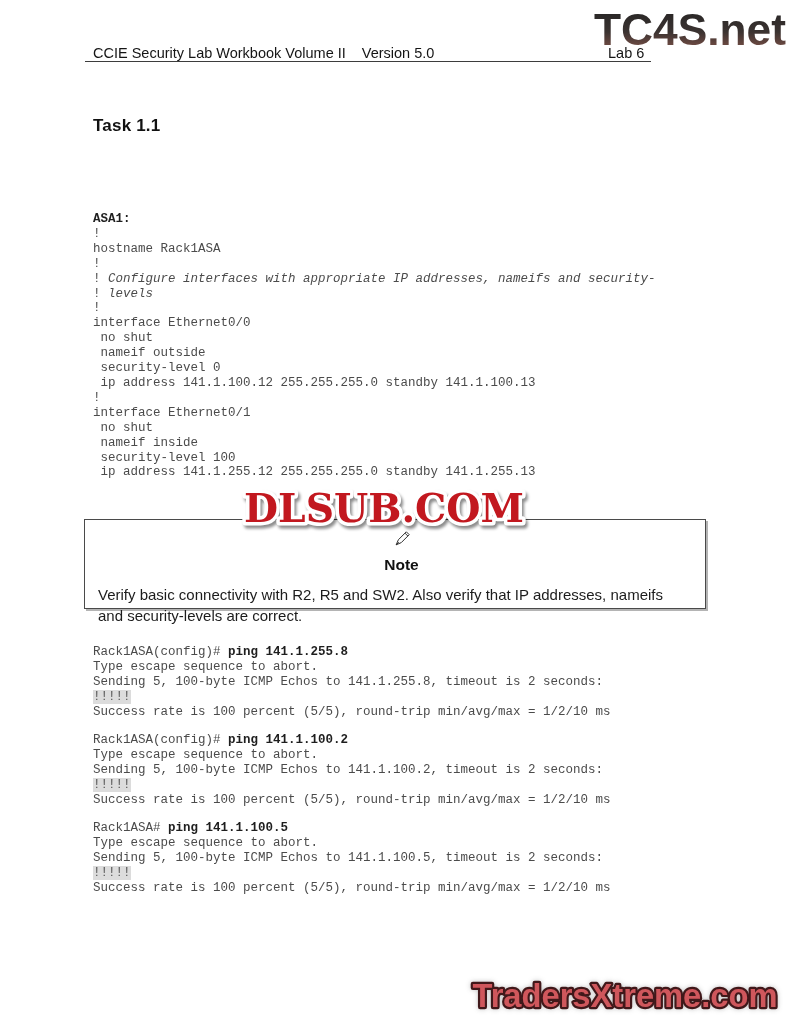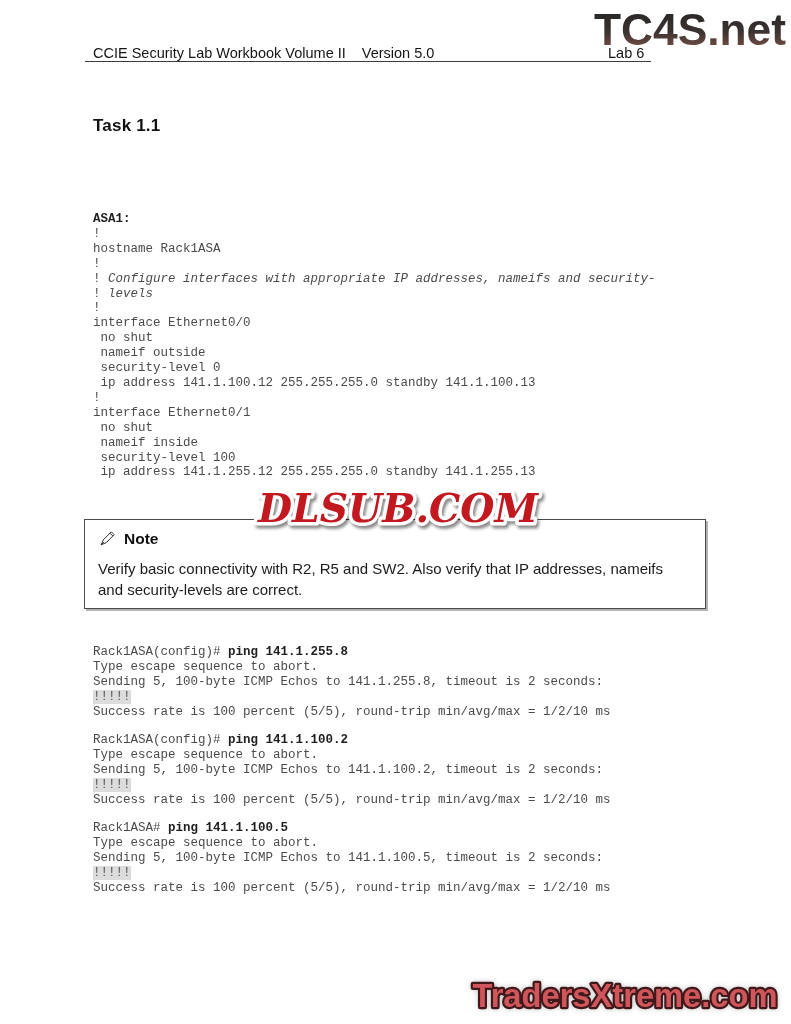--- a/index.html
+++ b/index.html
@@ -27,28 +27,28 @@
     white-space:pre;
   }
   .code-config { top:164px;margin-top:48px; }
   .code-ping1 { top:645px; }
   .code-ping2 { top:733px; }
   .code-ping3 { top:821px; }
   .seg-b { font-weight:bold; color:#1e1e1e; }
   .seg-i { font-style:italic; }
   .seg-hl { background:#dcdcdc; color:#555; }
   
-  .stamp { position:absolute; left:248px; top:476px; z-index:6;font-style:italic; }
+  .stamp { position:absolute; left:234px; top:476px; z-index:6; }
   
   .note-box {
     position:absolute; left:84px; top:519px; width:622px; height:90px;
     border:1.4px solid #4a4a4a; background:#fff;
     box-shadow:2px 2px 0 #b4b4b4; z-index:2;
   }
-  .note-head { display:flex; align-items:center; gap:8px; padding:10px 0 0 13px; }
+  .note-head { display:flex; align-items:center; gap:8px; padding:10px 0 0 13px;flex-direction:column; }
   .note-title { font-size:15.5px; font-weight:bold; color:#111; }
   .pencil { width:18px; height:18px; display:inline-block; }
   .note-body {
     padding:10px 14px 0 13px; font-size:15px; line-height:21px; color:#1c1c1c;
     width:614px;
   }
   
   .brand-bottom { position:absolute; left:463px; top:972px; }
 </style>
 </head>

